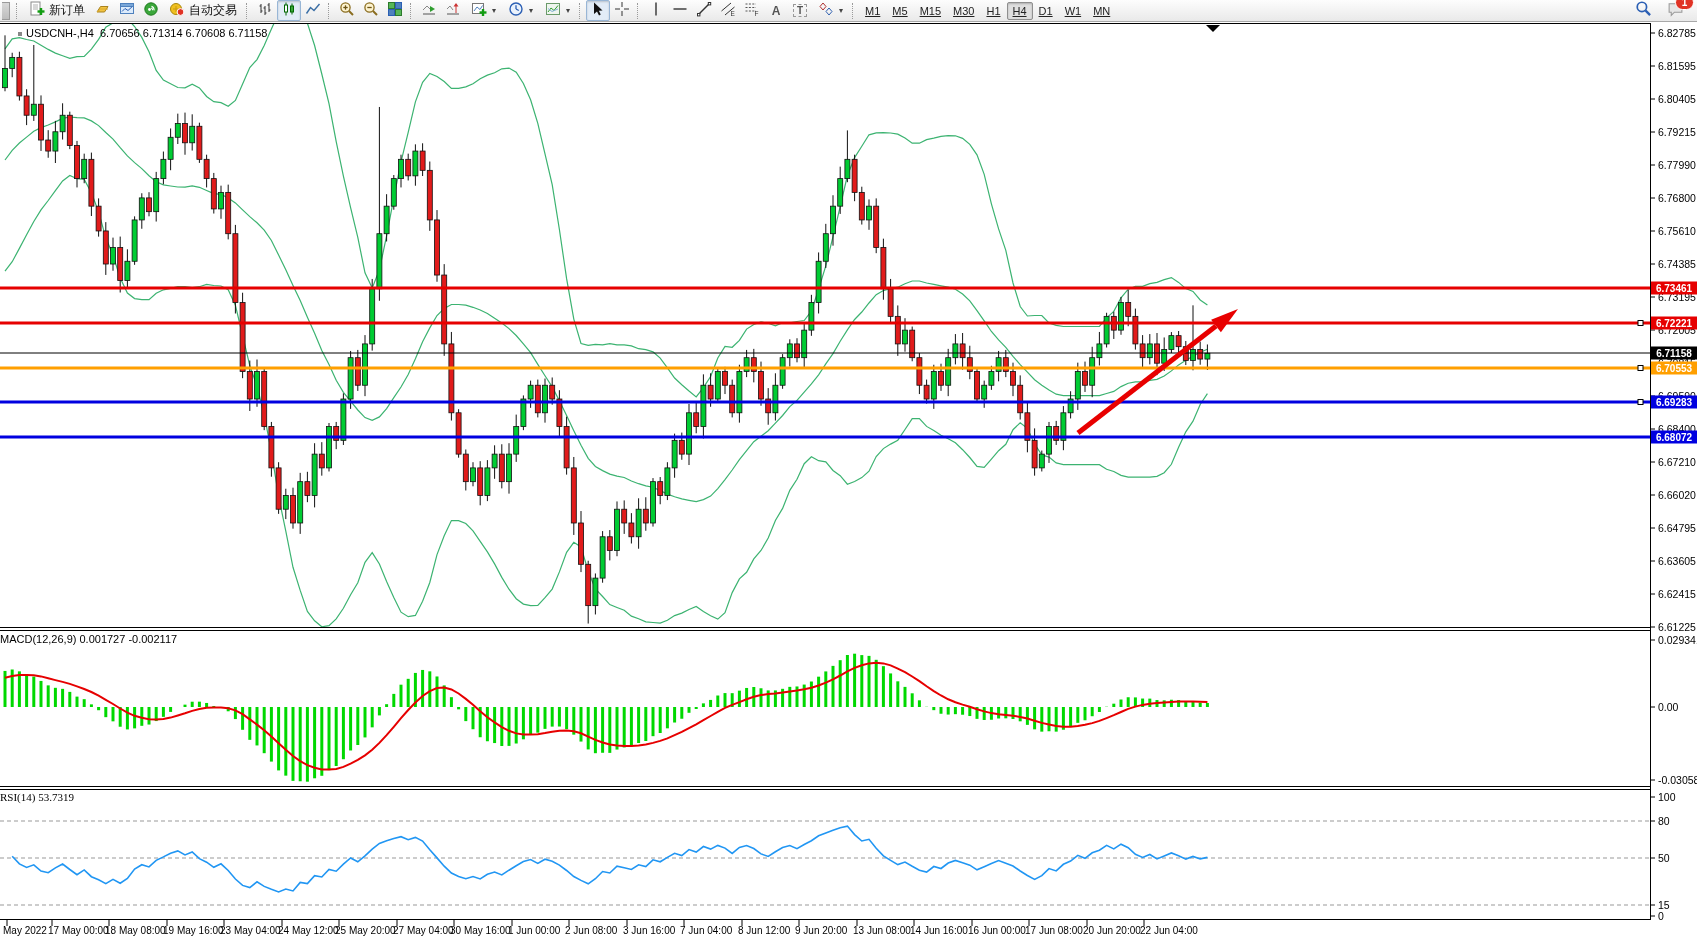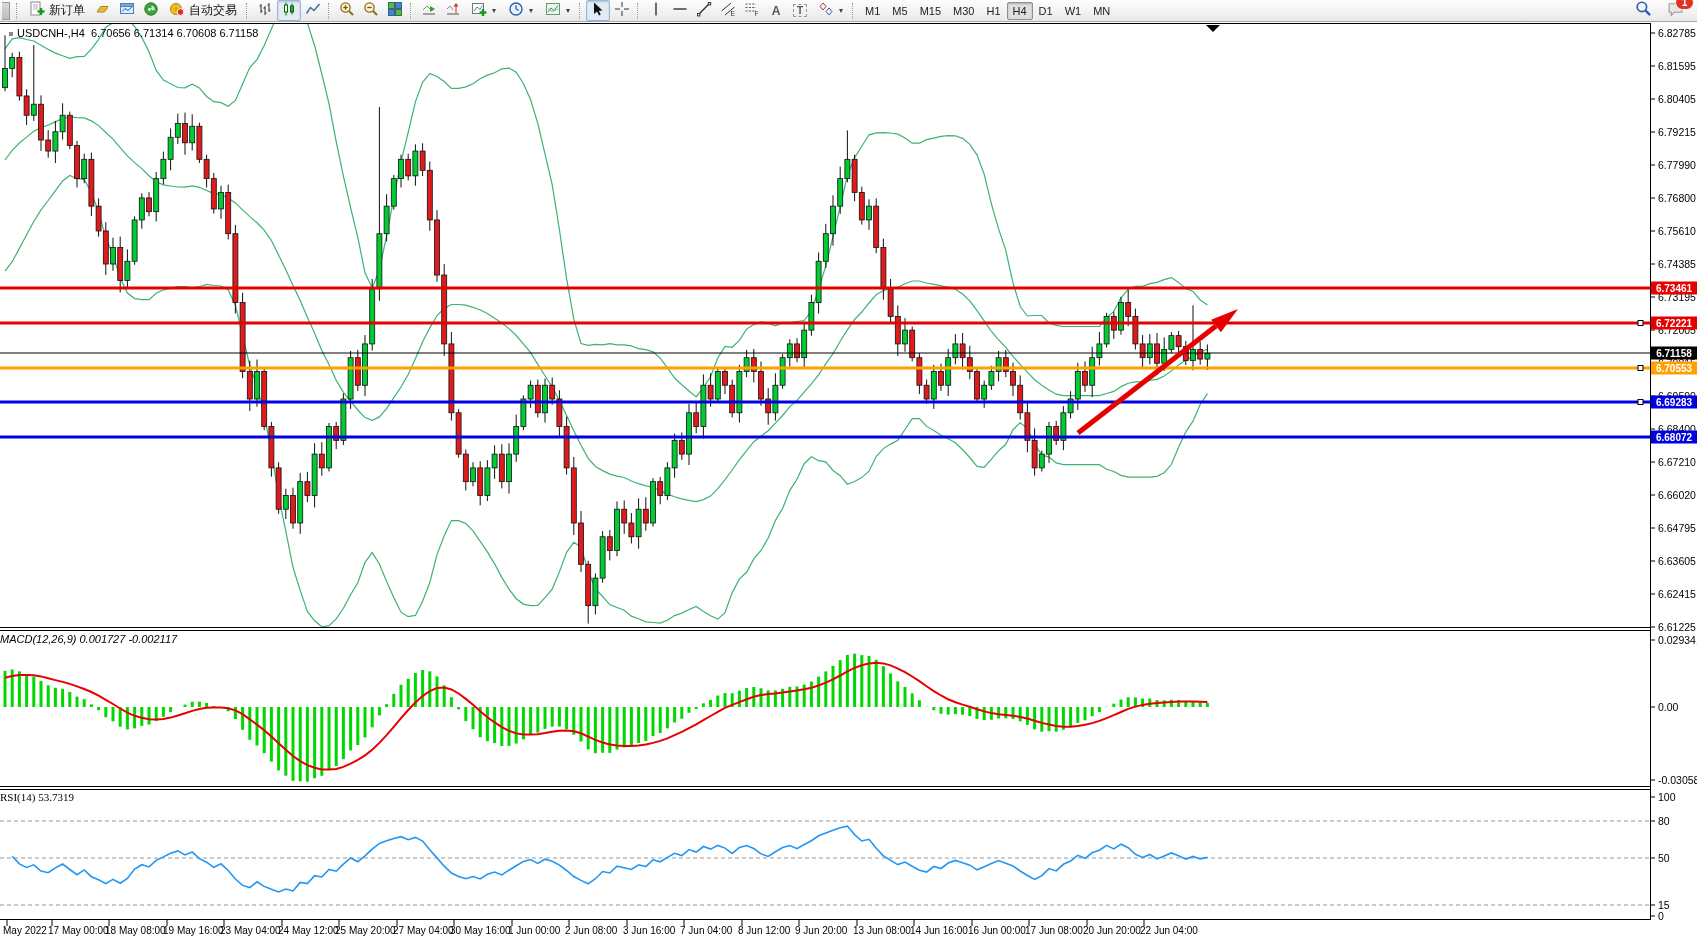--- a/index.html
+++ b/index.html
@@ -6,21 +6,21 @@
   .app{position:relative;width:1697px;height:942px;overflow:hidden;background:#fff;}
   
   .toolbar{position:absolute;top:0;left:0;width:1697px;height:22px;z-index:5;
     background:linear-gradient(#fdfdfd,#e9e9e9);border-bottom:1px solid #a8a8a8;
     display:flex;align-items:center;padding-left:2px;box-sizing:border-box;}
   .tb{width:22px;height:19px;display:flex;align-items:center;justify-content:center;
     border:1px solid transparent;border-radius:2px;flex:0 0 auto;cursor:default;}
   .tb.on{background:#e2ecf7;border-color:#98b6d6;box-shadow:inset 0 1px 2px rgba(0,0,0,.18);}
   .tb.txt{width:auto;padding:0 5px;gap:4px;font-size:12px;color:#111;white-space:nowrap;}
   .sep{width:3px;height:16px;border-left:1px dotted #9a9a9a;margin:0 3px;flex:0 0 auto;}
-  .tf{font-size:11px;color:#222;padding:2px 5px;border:1px solid transparent;border-radius:2px;flex:0 0 auto;}
+  .tf{font-size:11px;color:#222;padding:2px 5px;border:1px solid transparent;border-radius:2px;flex:0 0 auto;text-decoration:underline;}
   .tf.on{background:#dfdfdf;border-color:#8f8f8f;box-shadow:inset 0 1px 2px rgba(0,0,0,.22);text-align:right;}
   .caret{font-size:8px;color:#444;margin-left:1px;}
   .rightgrp{margin-left:auto;display:flex;align-items:center;margin-right:10px;gap:8px;}
   .chatwrap{position:relative;}
   .nbadge{position:absolute;top:-6px;right:-8px;background:#e03224;color:#fff;font-size:10px;font-weight:bold;
     border-radius:8px;min-width:13px;height:13px;line-height:13px;text-align:center;padding:0 2px;border:1px solid #fff;}
   .sliver{width:7px;height:16px;background:linear-gradient(#d8d8d8,#bdbdbd);border:1px solid #9a9a9a;margin-right:3px;border-left:none;flex:0 0 auto;}
   
   .ovl{position:absolute;z-index:3;font-size:11px;color:#000;white-space:nowrap;}
   .symmark{display:inline-block;width:4px;height:4px;background:#888;margin-right:4px;vertical-align:middle;}
@@ -928,19 +928,19 @@
       <line x1="972" y1="920" x2="972" y2="926" stroke="#000"></line>
       <text x="968" y="934" font-size="10" fill="#000">16 Jun 00:00</text>
       <line x1="1029" y1="920" x2="1029" y2="926" stroke="#000"></line>
       <text x="1025" y="934" font-size="10" fill="#000">17 Jun 08:00</text>
       <line x1="1087" y1="920" x2="1087" y2="926" stroke="#000"></line>
       <text x="1083" y="934" font-size="10" fill="#000">20 Jun 20:00</text>
       <line x1="1144" y1="920" x2="1144" y2="926" stroke="#000"></line>
       <text x="1140" y="934" font-size="10" fill="#000">22 Jun 04:00</text>
     </svg>
 
-  <div class="ovl" style="left:9px;top:27px;">
+  <div class="ovl" style="left:18px;top:27px;">
     <span class="symmark"></span><span>USDCNH-,H4</span>&nbsp;&nbsp;<span>6.70656 6.71314 6.70608 6.71158</span>
   </div>
-  <div class="ovl" style="left:0px;top:633px;font-style:italic;">MACD(12,26,9) 0.001727 -0.002117</div>
+  <div class="ovl" style="left:0px;top:633px;">MACD(12,26,9) 0.001727 -0.002117</div>
   <div class="ovl" style="left:0px;top:791px;font-family:Liberation Serif, serif;">RSI(14) 53.7319</div>
 
 </div>
 
 </body></html>

